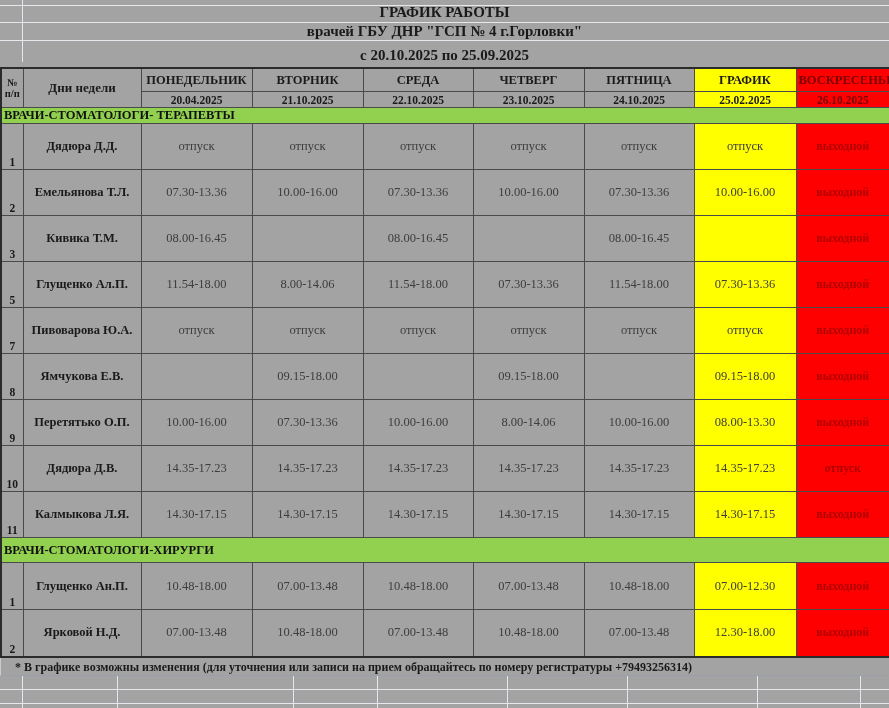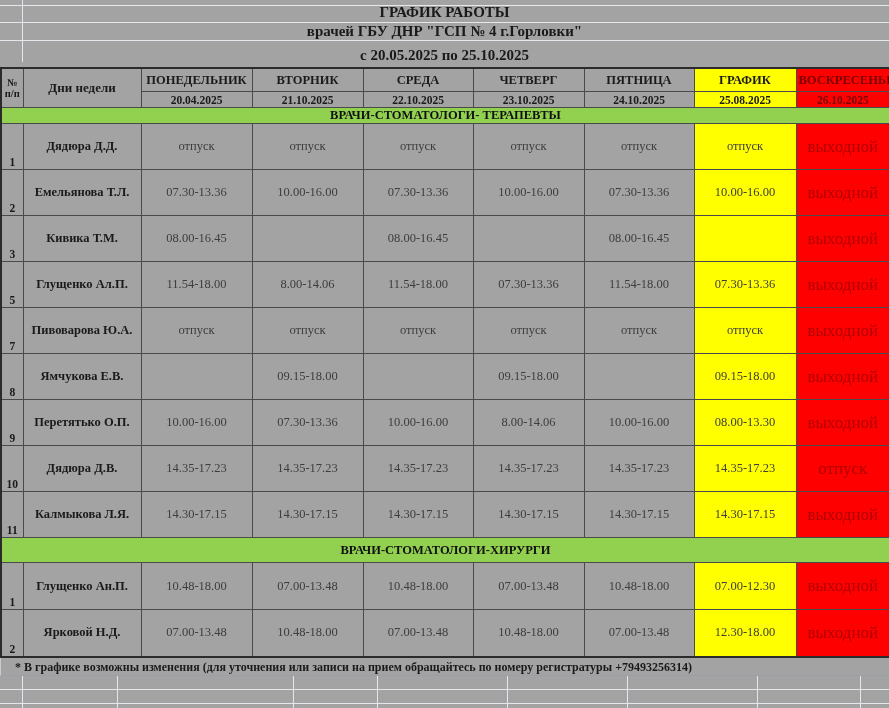--- a/index.html
+++ b/index.html
@@ -26,27 +26,27 @@
   td,th{border:1px solid #4a4a4a;padding:0 2px;overflow:hidden;white-space:nowrap;}
   table{border:2px solid #2b2b2b;}
   thead th{font-weight:bold;text-align:center;vertical-align:middle;}
   .day-name-row th{height:22px;font-size:12.5px;}
   .date-row th{height:15px;font-size:11.5px;}
   th.corner{font-size:10.5px;line-height:11px;font-weight:bold;}
   th.days-col{font-size:13px;}
   th.sat, td.sat{background:#ffff00;}
   th.sun, td.sun{background:#ff0000;}
   th.sun{color:#7a0000;}
-  tr.section-band td{background:#92d050;font-weight:bold;font-size:12.5px;text-align:center;
+  tr.section-band td{background:#92d050;font-weight:bold;font-size:12.5px;text-align:left;
                      height:12px;color:#111;}
   tr.band-2 td{height:24px;}
   td.num{font-weight:bold;font-size:11.5px;text-align:center;vertical-align:bottom;padding-bottom:1px;}
   td.doc{font-weight:bold;font-size:12.5px;text-align:center;vertical-align:middle;}
   td.cell{font-size:12.5px;text-align:center;vertical-align:middle;color:#3d3d3d;}
-  td.sun.cell{font-weight:normal;color:#b00000;font-size:17px;}
+  td.sun.cell{font-weight:bold;color:#b00000;font-size:12px;}
   tbody tr.data-row{height:46px;}
   tbody tr.data-row-s2{height:47px;}
 
   
   #footer-note{width:888px;height:18px;border-bottom:1px solid #9aa0a6;border-left:1px solid #c8ccd0;
      font-weight:bold;font-size:12px;line-height:18px;padding-left:14px;box-sizing:border-box;}
 
   
   #empty-grid{position:relative;width:889px;height:33px;
      background-image:
@@ -62,21 +62,21 @@
        22px 0,117px 0,293px 0,377px 0,507px 0,627px 0,757px 0,860px 0;}
 </style>
 </head>
 <body>
 
 <div id="page">
 
   <div id="title-area">
     <div class="title-line" id="title-line1">ГРАФИК РАБОТЫ</div>
     <div class="title-line" id="title-line2">врачей ГБУ ДНР "ГСП № 4 г.Горловки"</div>
-    <div class="title-line" id="title-line3">с 20.05.2025 по 25.10.2025</div>
+    <div class="title-line" id="title-line3">с 20.10.2025 по 25.09.2025</div>
   </div>
 
   <table>
     <colgroup>
       <col style="width:22px">
         <col style="width:118px">
       <col style="width:111px">
         <col style="width:111px">
         <col style="width:110px">
       <col style="width:111px">
@@ -100,21 +100,21 @@
           <th class="sat">ГРАФИК</th>
           <th class="sun">ВОСКРЕСЕНЬЕ</th>
         </tr>
       <tr class="date-row">
 
       <th class="">20.04.2025</th>
           <th class="">21.10.2025</th>
           <th class="">22.10.2025</th>
           <th class="">23.10.2025</th>
           <th class="">24.10.2025</th>
-          <th class="sat">25.08.2025</th>
+          <th class="sat">25.02.2025</th>
           <th class="sun">26.10.2025</th>
         </tr>
     </thead>
     <tbody>
 
     <tr class="section-band">
           <td colspan="9">ВРАЧИ-СТОМАТОЛОГИ- ТЕРАПЕВТЫ</td>
         </tr>
         <tr class="data-row">
           <td class="num">1</td>

